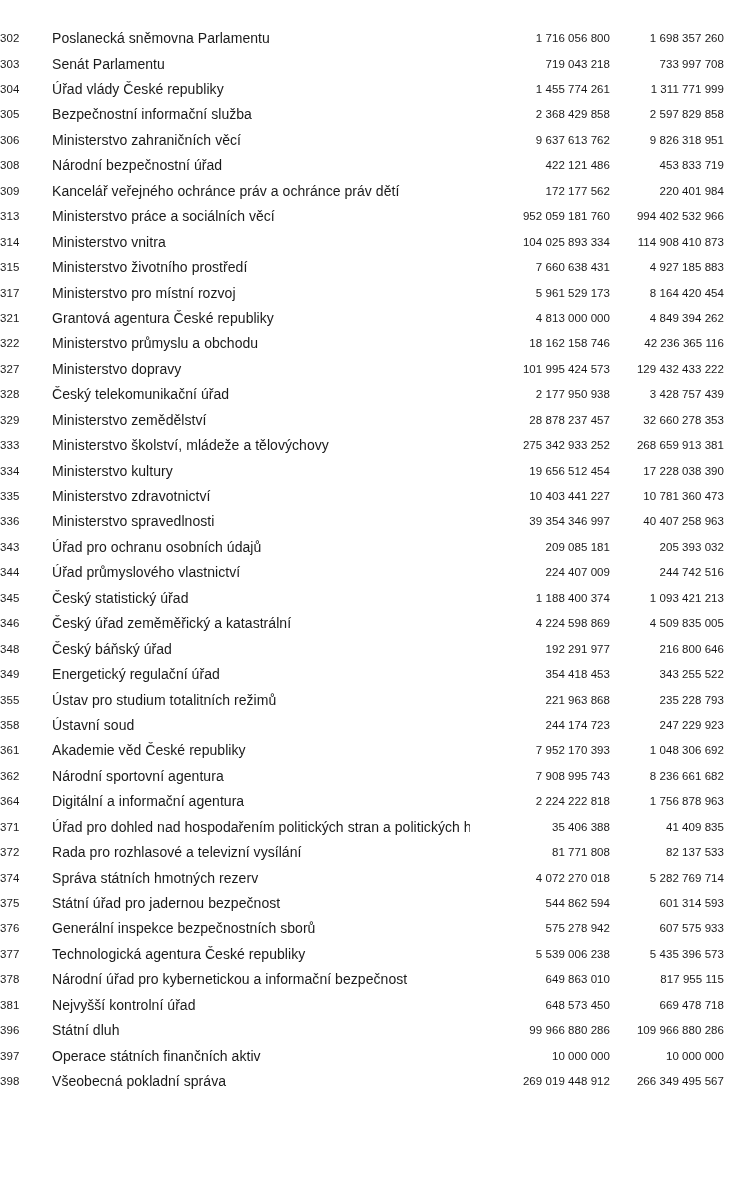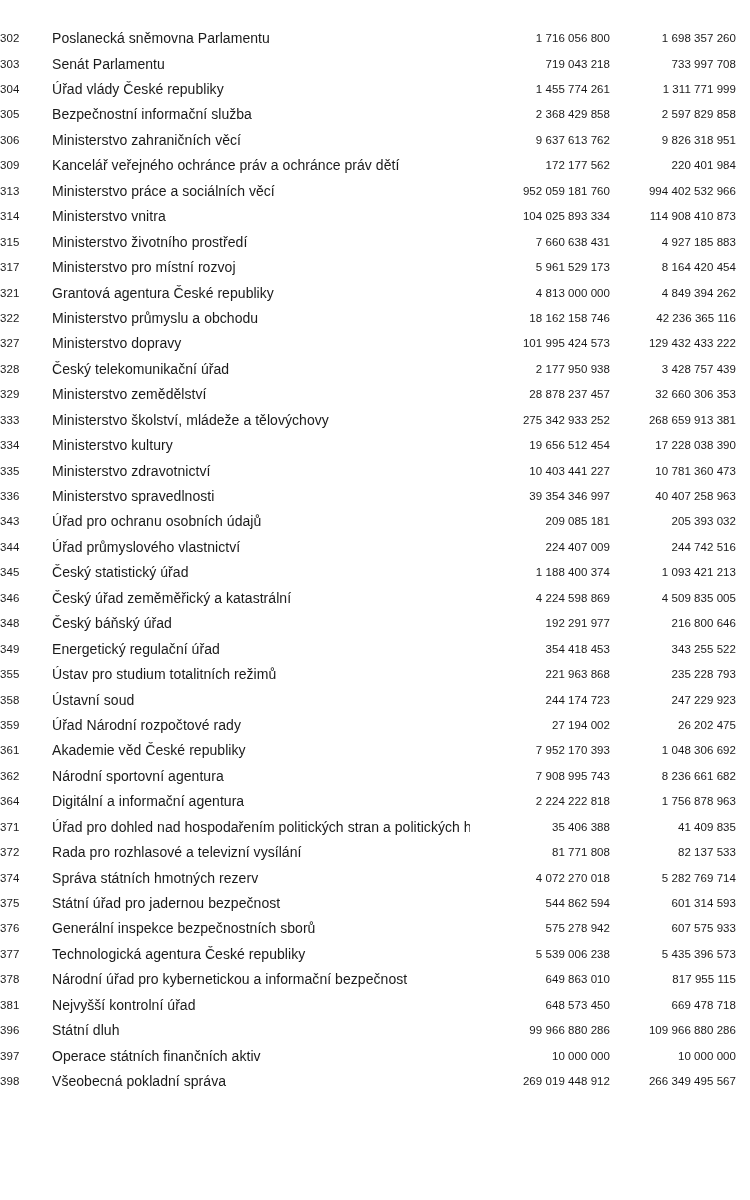--- a/index.html
+++ b/index.html
@@ -53,21 +53,21 @@
     letter-spacing: 0.05px;
     margin-left: 30px;
   }
   td.val {
     text-align: right;
     padding-right: 12px;
     font-size: 11.5px;
     letter-spacing: 0.05px;
   }
   td.val.last {
-    padding-right: 14px;
+    padding-right: 26px;
   }
   
   .clipped-row td {
     height: 9px;
     line-height: 9px;
     overflow: hidden;
     position: relative;
   }
   .clipped-text {
     display: block;
@@ -126,20 +126,26 @@
           <td class="val">2 368 429 858</td>
           <td class="val last">2 597 829 858</td>
         </tr>
         <tr>
           <td class="code">306</td>
           <td class="name">Ministerstvo zahraničních věcí</td>
           <td class="val">9 637 613 762</td>
           <td class="val last">9 826 318 951</td>
         </tr>
         <tr>
+          <td class="code">308</td>
+          <td class="name">Národní bezpečnostní úřad</td>
+          <td class="val">422 121 486</td>
+          <td class="val last">453 833 719</td>
+        </tr>
+        <tr>
           <td class="code">309</td>
           <td class="name">Kancelář veřejného ochránce práv a ochránce práv dětí</td>
           <td class="val">172 177 562</td>
           <td class="val last">220 401 984</td>
         </tr>
         <tr>
           <td class="code">313</td>
           <td class="name">Ministerstvo práce a sociálních věcí</td>
           <td class="val">952 059 181 760</td>
           <td class="val last">994 402 532 966</td>
@@ -183,21 +189,21 @@
         <tr>
           <td class="code">328</td>
           <td class="name">Český telekomunikační úřad</td>
           <td class="val">2 177 950 938</td>
           <td class="val last">3 428 757 439</td>
         </tr>
         <tr>
           <td class="code">329</td>
           <td class="name">Ministerstvo zemědělství</td>
           <td class="val">28 878 237 457</td>
-          <td class="val last">32 660 306 353</td>
+          <td class="val last">32 660 278 353</td>
         </tr>
         <tr>
           <td class="code">333</td>
           <td class="name">Ministerstvo školství, mládeže a tělovýchovy</td>
           <td class="val">275 342 933 252</td>
           <td class="val last">268 659 913 381</td>
         </tr>
         <tr>
           <td class="code">334</td>
           <td class="name">Ministerstvo kultury</td>
@@ -256,26 +262,20 @@
           <td class="code">355</td>
           <td class="name">Ústav pro studium totalitních režimů</td>
           <td class="val">221 963 868</td>
           <td class="val last">235 228 793</td>
         </tr>
         <tr>
           <td class="code">358</td>
           <td class="name">Ústavní soud</td>
           <td class="val">244 174 723</td>
           <td class="val last">247 229 923</td>
-        </tr>
-        <tr>
-          <td class="code">359</td>
-          <td class="name">Úřad Národní rozpočtové rady</td>
-          <td class="val">27 194 002</td>
-          <td class="val last">26 202 475</td>
         </tr>
         <tr>
           <td class="code">361</td>
           <td class="name">Akademie věd České republiky</td>
           <td class="val">7 952 170 393</td>
           <td class="val last">1 048 306 692</td>
         </tr>
         <tr>
           <td class="code">362</td>
           <td class="name">Národní sportovní agentura</td>

